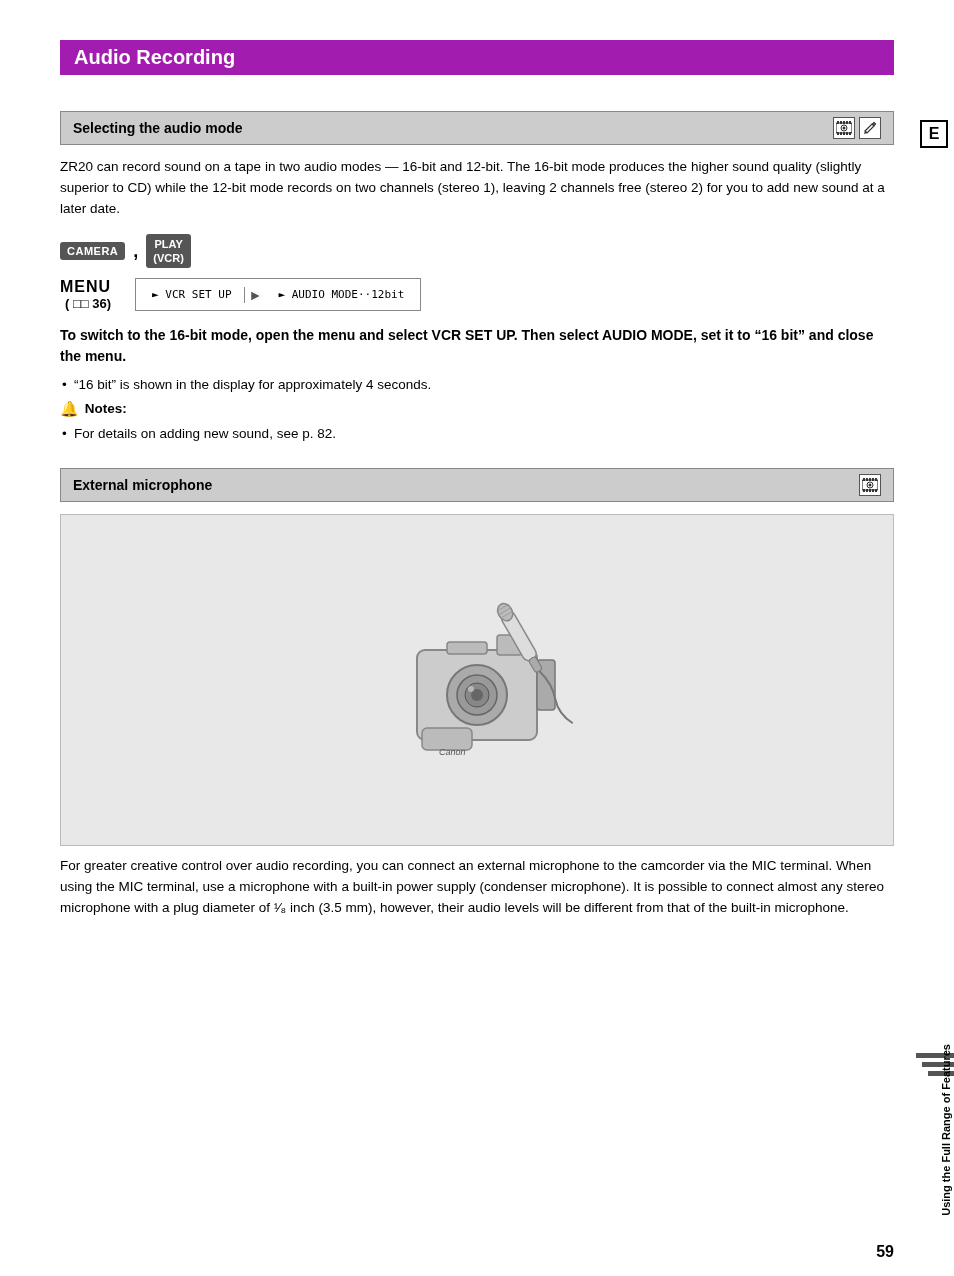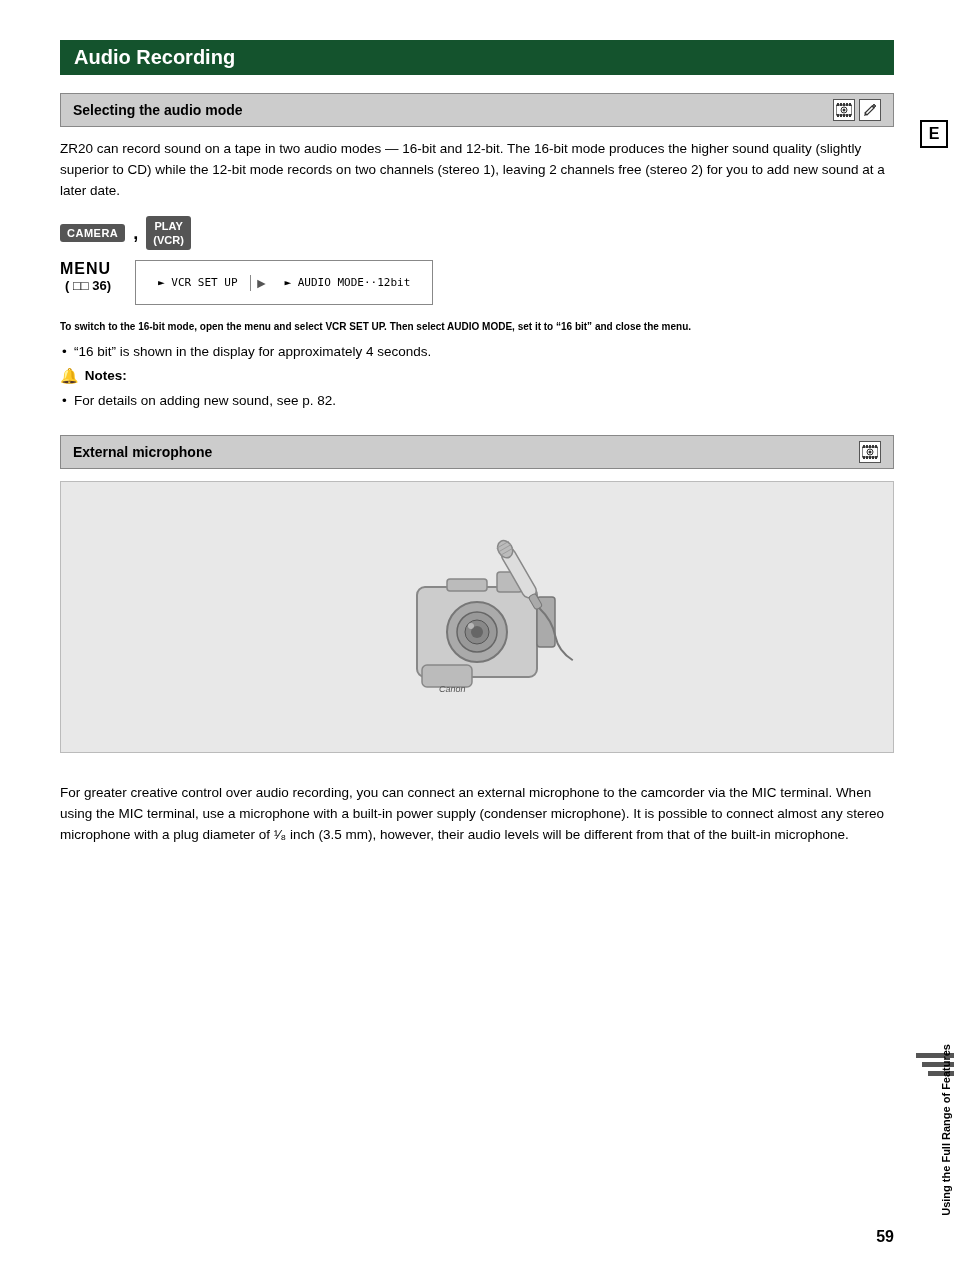--- a/index.html
+++ b/index.html
@@ -68,26 +68,26 @@
       writing-mode: vertical-rl;
       transform: rotate(180deg);
       font-size: 11px;
       font-weight: bold;
       white-space: nowrap;
       text-align: center;
     }
 
     
     .main-title {
-      background: #14532d;
+      background: #a21caf;
       color: #fff;
       font-size: 20px;
       font-weight: bold;
       padding: 6px 14px;
-      margin-bottom: 18px;
+      margin-bottom: 36px;
       display: inline-block;
       width: 100%;
     }
 
     
     .section-header {
       background: #ccc;
       border: 1.5px solid #888;
       padding: 5px 12px;
       font-size: 14px;
@@ -176,21 +176,21 @@
       font-size: 13px;
       display: block;
       font-weight: bold;
       text-align: right;
     }
 
     .menu-flow {
       display: flex;
       align-items: center;
       border: 1.5px solid #888;
-      padding: 10px;
+      padding: 4px;
       font-size: 11px;
     }
 
     .menu-flow-item {
       padding: 5px 12px;
       font-family: monospace;
       font-size: 11px;
     }
 
     .menu-flow-arrow {
@@ -204,21 +204,21 @@
 
     .menu-flow-item2 {
       padding: 5px 12px;
       font-family: monospace;
       font-size: 11px;
     }
 
     
     .bold-instruction {
       font-weight: bold;
-      font-size: 10px;
+      font-size: 14px;
       line-height: 1.5;
       margin-bottom: 8px;
     }
 
     
     .bullet-item {
       font-size: 13.5px;
       line-height: 1.5;
       margin-left: 14px;
       margin-bottom: 4px;
@@ -251,38 +251,38 @@
 
     
     .ext-mic-section {
       margin-top: 24px;
     }
 
     .image-area {
       background: #e8e8e8;
       border: 1.5px solid #bbb;
       width: 100%;
-      height: 272px;
+      height: 332px;
       display: flex;
       align-items: center;
       justify-content: center;
-      margin-bottom: 30px;
+      margin-bottom: 10px;
       overflow: hidden;
     }
 
     
     .camera-illustration {
       width: 220px;
       height: 220px;
     }
 
     
     .page-number {
       position: absolute;
-      bottom: 30px;
+      bottom: 15px;
       right: 60px;
       font-size: 16px;
       font-weight: bold;
     }
   </style>
 </head>
 <body>
 
 <div class="page-container">
 

